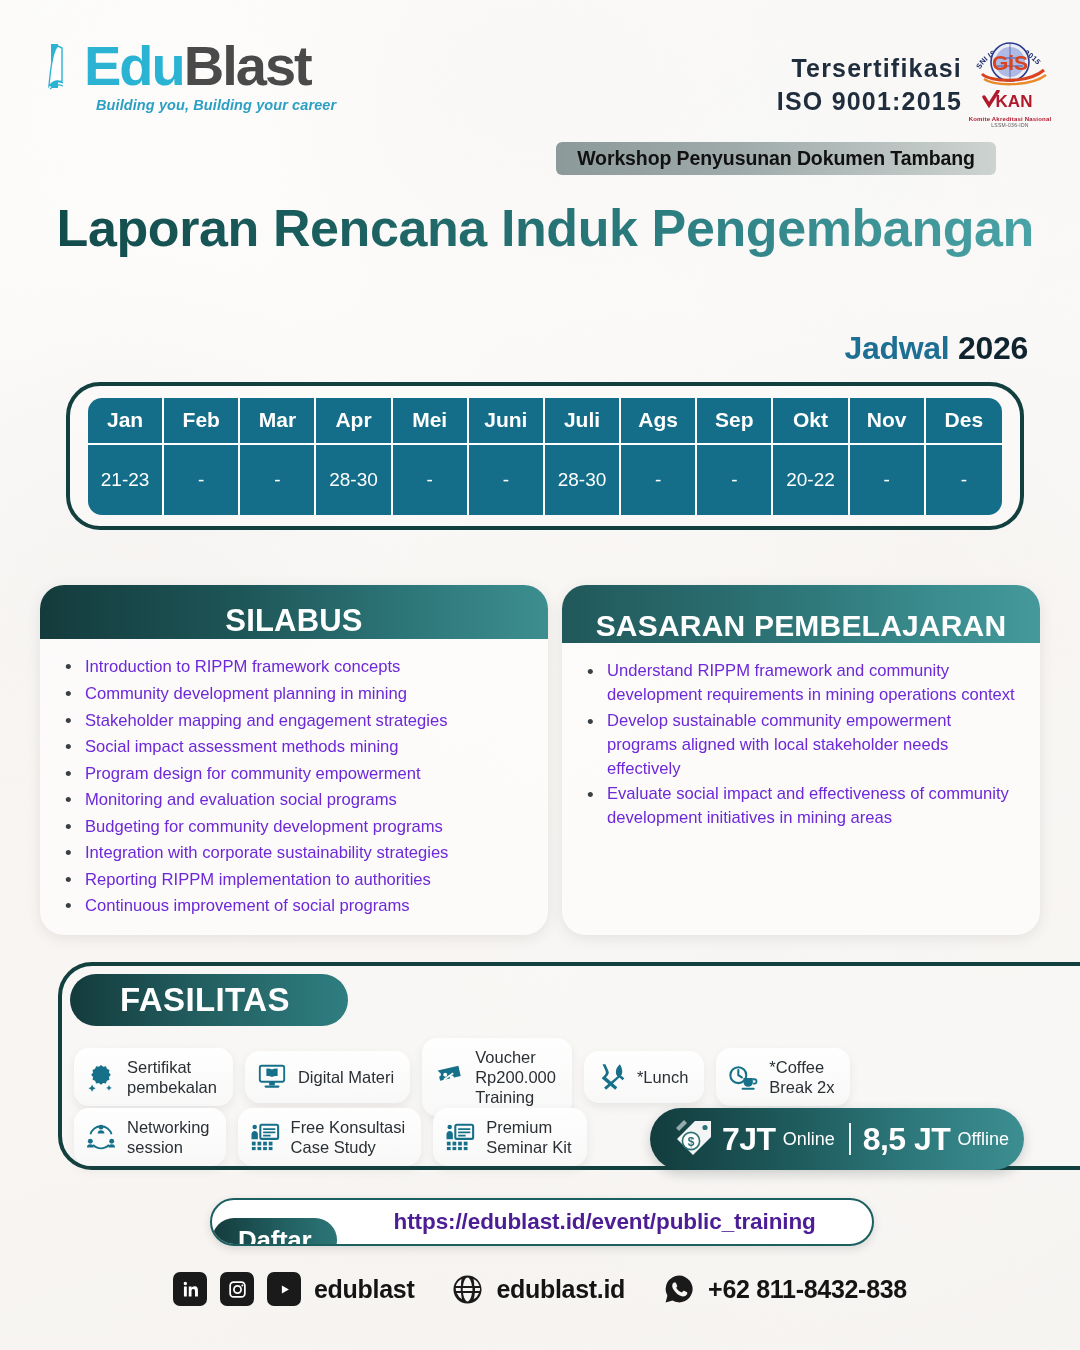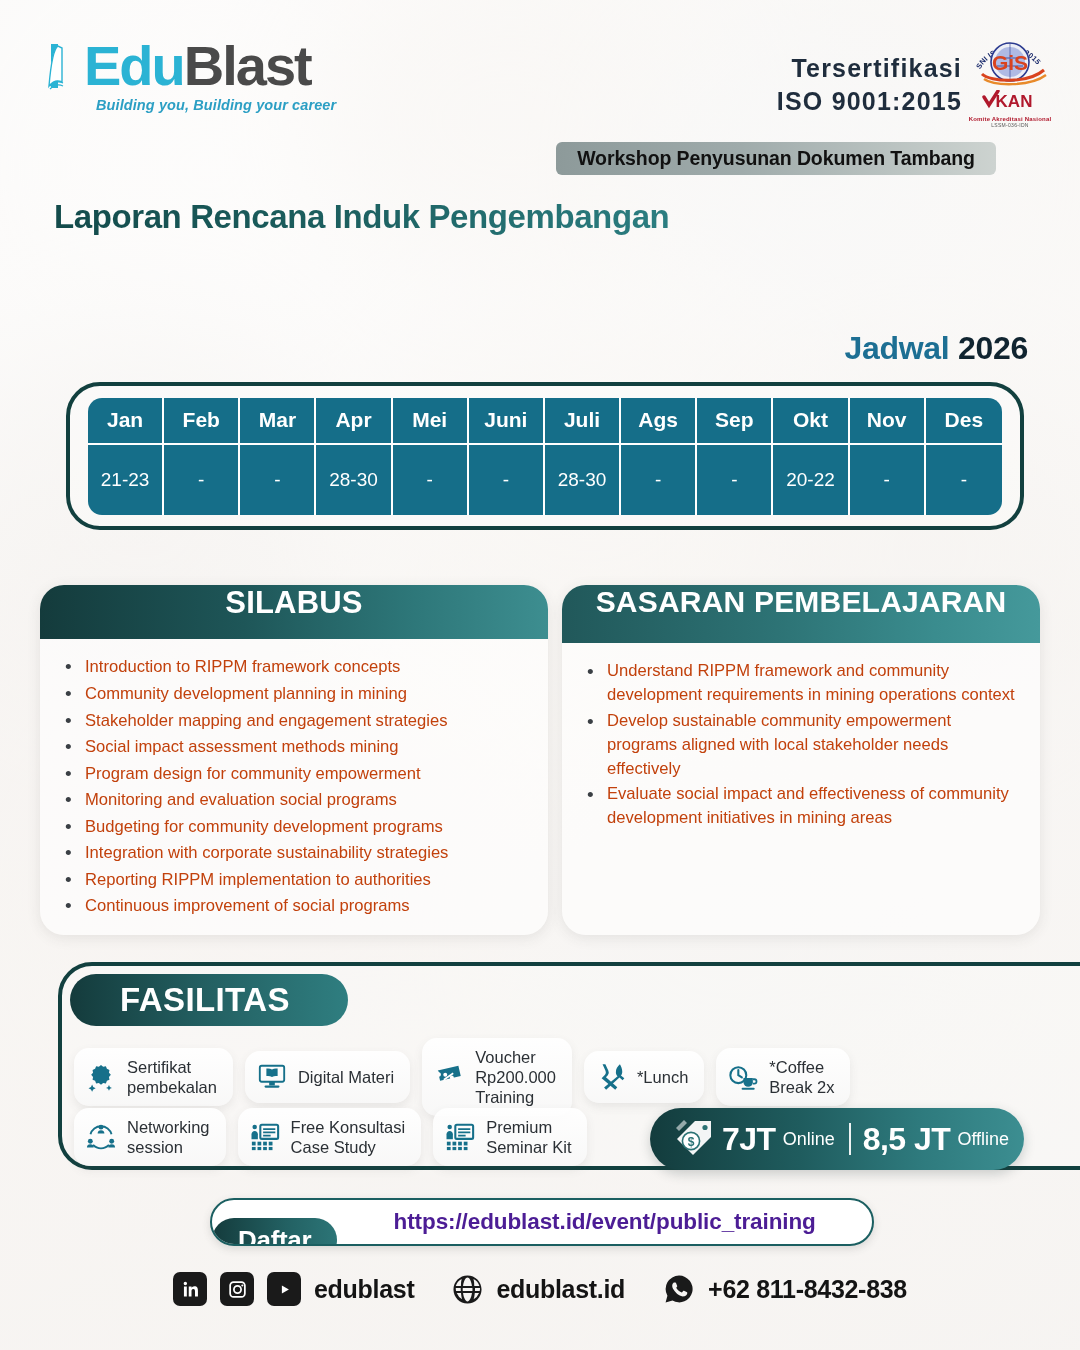--- a/index.html
+++ b/index.html
@@ -59,21 +59,21 @@
   .wpill {
     position:absolute; left:556px; top:142px; width:440px; height:33px;
     border-radius:6px; display:flex; align-items:center; justify-content:center;
     background:linear-gradient(90deg,#8d9a9a 0%,#9fabab 42%,#b9c2c0 75%,#cdd3d0 100%);
     color:#111; font-size:19.5px; font-weight:800; letter-spacing:-.1px;
   }
 
   
   .title {
     position:absolute; left:54px; top:198px; width:980px;
-    font-size:33px; font-weight:800; line-height:1.18; letter-spacing:-.4px;
+    font-size:52px; font-weight:800; line-height:1.18; letter-spacing:-.4px;text-align:right;
   }
   .t-grad {
     background:linear-gradient(90deg,#134b4b 0%,#1c6060 30%,#2b7d80 62%,#4aa3a6 100%);
     -webkit-background-clip:text; background-clip:text; color:transparent;
   }
   .t-dark { color:#17222b; }
 
   .jadwal {
     position:absolute; right:52px; top:330px;
     font-size:32px; font-weight:800; letter-spacing:-.3px;
@@ -106,33 +106,33 @@
     display:flex; gap:14px;
   }
   .panel {
     flex:1; border-radius:24px; overflow:hidden;
     background:rgba(255,255,255,.58);
     box-shadow:0 3px 14px rgba(60,60,60,.10);
     display:flex; flex-direction:column;
   }
   .panel-l { flex:0 0 508px; }
   .panel-head {
-    height:58px; display:flex; align-items:flex-start; justify-content:center;
+    height:58px; display:flex; align-items:flex-end; justify-content:center;
     background:linear-gradient(90deg,#143b3c 0%,#1e5658 40%,#2d7678 72%,#3d8e90 100%);
     color:#fff; font-size:31px; font-weight:800; letter-spacing:.2px;
   }
   .panel-r .panel-head {
     background:linear-gradient(90deg,#21585a 0%,#2d7375 45%,#3a8c8e 78%,#45999b 100%);
     font-size:30px;
   }
   .panel-body { padding:16px 18px 14px 22px; }
   .panel-body ul { list-style:none; }
   .panel-body li {
     position:relative; padding-left:23px; margin-bottom:3px;
-    font-size:16.6px; line-height:1.42; color:#c2410c;
+    font-size:16.6px; line-height:1.42; color:#6d28d9;
   }
   .panel-body li::before {
     content:"\2022"; position:absolute; left:3px; top:-1px;
     font-size:19px; color:#3a3f44;
   }
   .panel-r .panel-body li { margin-bottom:2px; line-height:1.44; }
 
   
   .fas-outer {
     position:absolute; left:58px; top:962px; width:1072px; height:208px;

